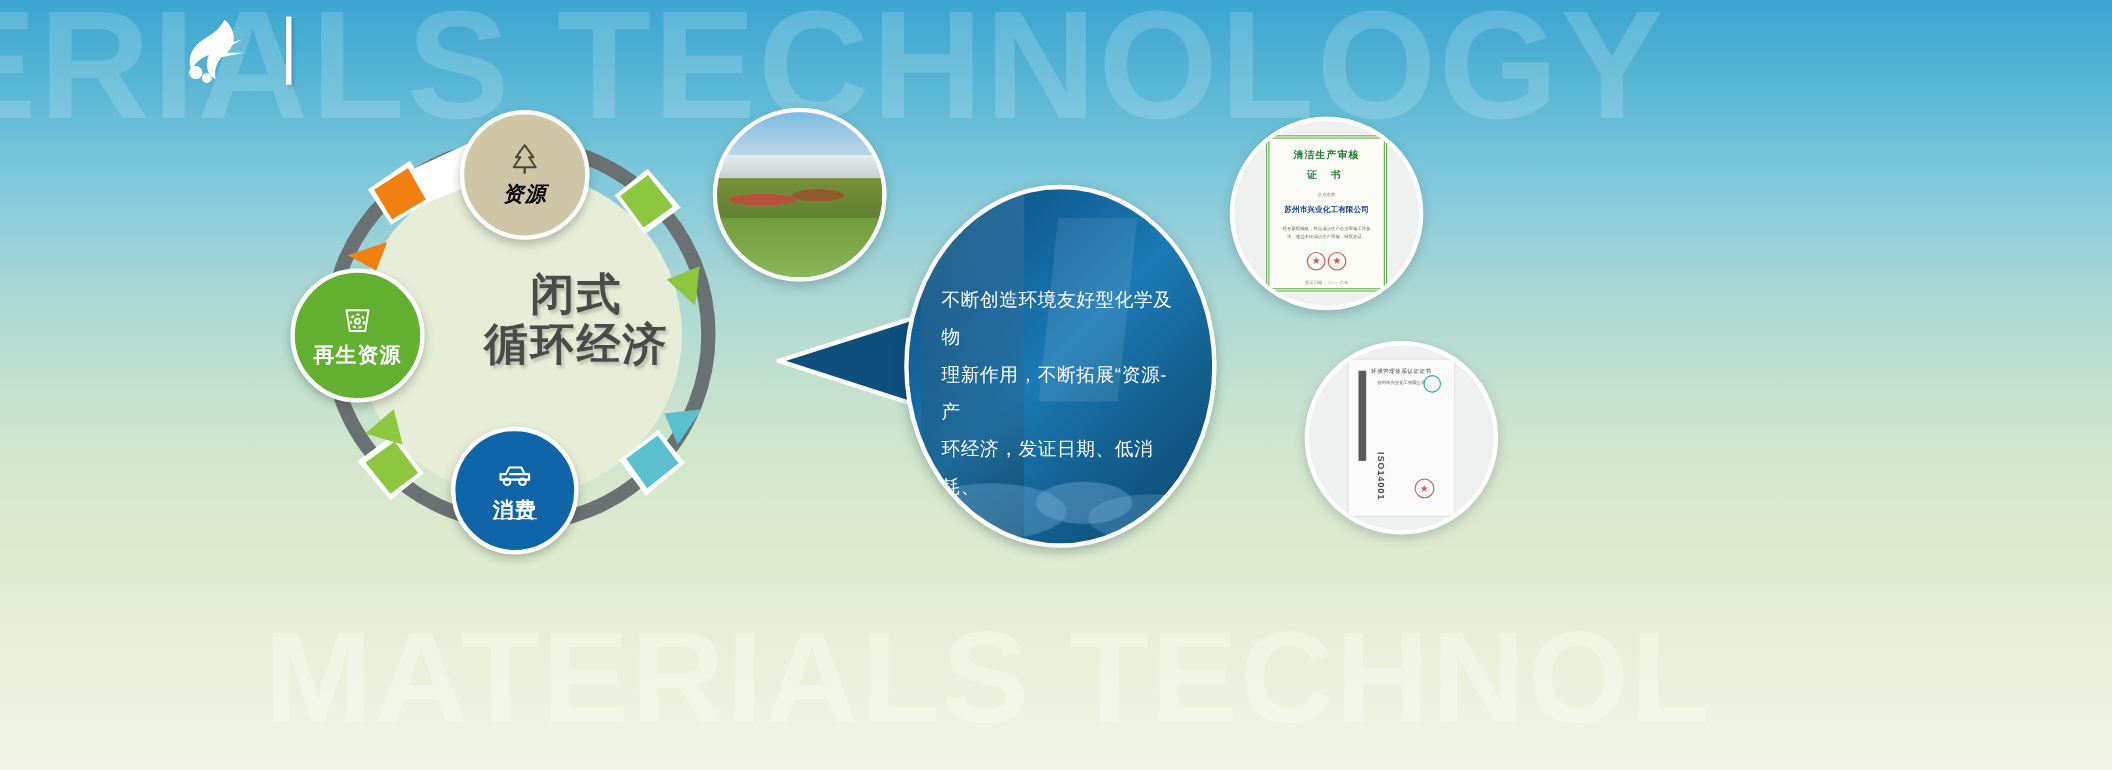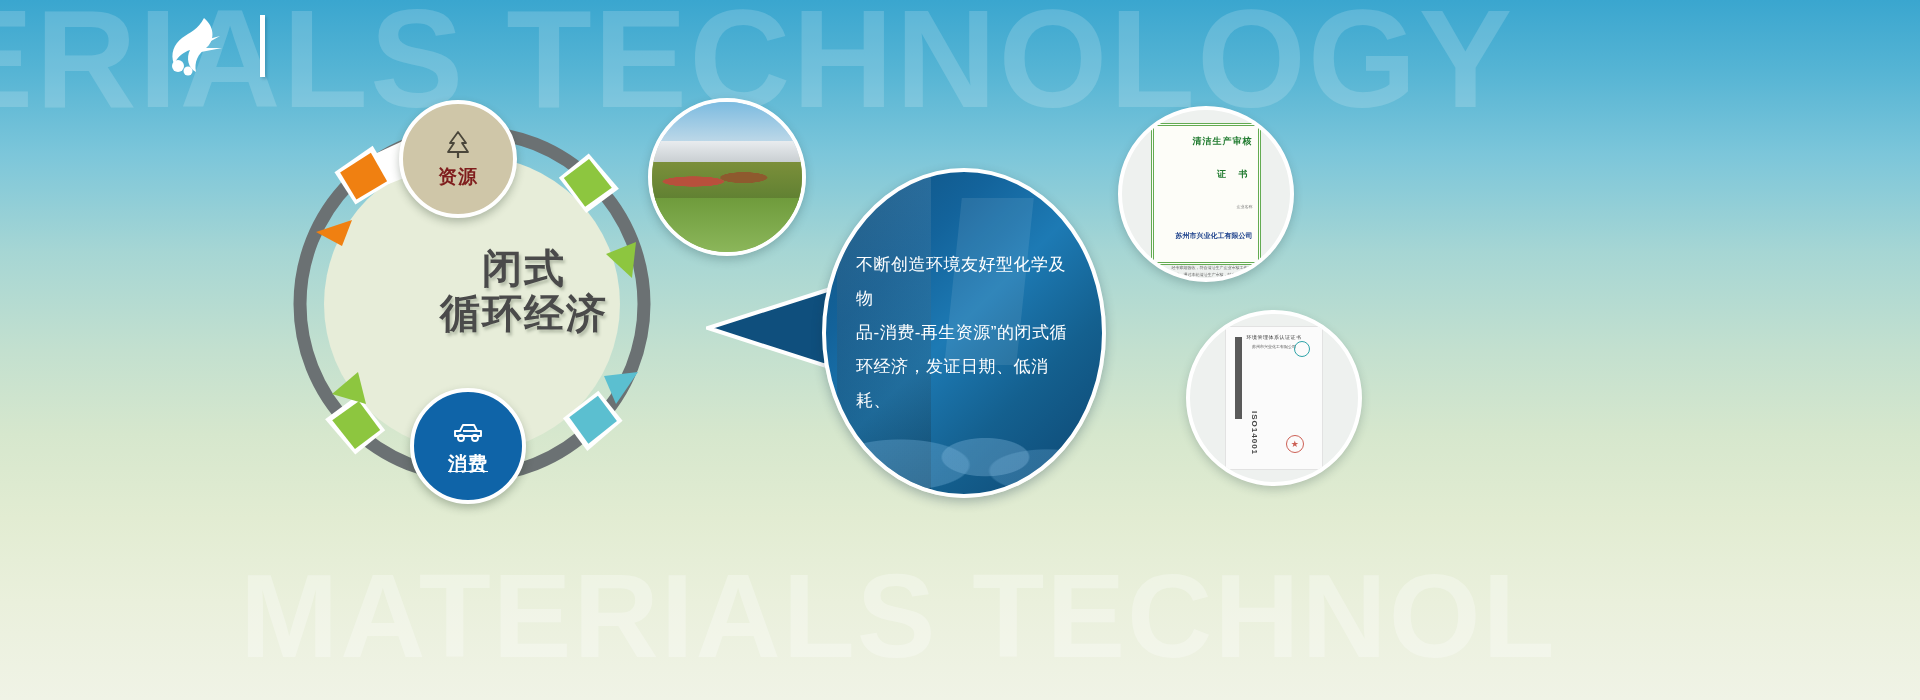--- a/index.html
+++ b/index.html
@@ -77,21 +77,21 @@
   .node {
     position:absolute; border-radius:50%;
     display:flex; flex-direction:column;
     align-items:center; justify-content:center;
     box-shadow:0 4px 9px rgba(40,60,40,0.30);
     border:4px solid #ffffff;
     color:#fff;
   }
   .node .lbl { font-size:19px; font-weight:bold; letter-spacing:1px; margin-top:2px; }
   .node .ico { width:34px; height:34px; }
-  .node-resource { width:118px; height:118px; left:127px; top:-4px; background:#cfc6a8; color:#7f1d1d; }
+  .node-resource { width:118px; height:118px; left:146px; top:-4px; background:#cfc6a8; color:#000000;font-style:italic; }
   .node-product  { width:110px; height:110px; left:269px; top:140px; background:#4e4e4e; }
   .node-consume  { width:116px; height:116px; left:138px; top:284px; background:#0f64a8;text-decoration:underline; }
   .node-recycle  { width:122px; height:122px; left:-8px; top:140px; background:#62b032; }
 
   .center-text {
     position:absolute; left:112px; top:142px; width:280px;
     text-align:center; color:#4a4a4a; font-weight:bold;
     text-shadow:2px 3px 3px rgba(120,130,110,0.45);
     line-height:1.12; letter-spacing:2px;
   }
@@ -129,40 +129,40 @@
   .bubble-body .ph1 { position:absolute; left:4%; top:0; width:34%; height:100%;
      background:linear-gradient(to bottom,rgba(255,255,255,0.10),rgba(0,0,0,0.22)); }
   .bubble-body .ph2 { position:absolute; left:46%; top:8%; width:26%; height:52%;
      background:rgba(255,255,255,0.09); transform:skewX(-6deg); }
   .bubble-body .ph3 { position:absolute; left:8%; bottom:0; width:86%; height:30%;
      background:radial-gradient(ellipse at 22% 70%, rgba(120,180,220,0.35) 0 26%, transparent 27%),
                 radial-gradient(ellipse at 58% 62%, rgba(150,200,235,0.30) 0 22%, transparent 23%),
                 radial-gradient(ellipse at 84% 76%, rgba(120,180,220,0.28) 0 20%, transparent 21%); }
   .bubble-text {
     position:absolute; left:0; top:0; width:100%; height:100%;
-    display:flex; flex-direction:column; justify-content:center;
+    display:flex; flex-direction:column; justify-content:flex-end;
     padding:34px 30px; color:#ffffff; font-size:17px; line-height:2.0;
     letter-spacing:0.5px; text-align:left;
   }
   .bubble-tail { position:absolute; left:0; top:112px; width:135px; height:90px; }
 
   
   .cert {
     position:absolute; border-radius:50%; overflow:hidden;
     border:4px solid #ffffff; box-shadow:0 4px 10px rgba(30,60,60,0.22);
     background:#eef1ef; z-index:25;
     display:flex; align-items:center; justify-content:center;
   }
   .cert-1 { left:1118px; top:106px; width:176px; height:176px; }
   .cert-2 { left:1186px; top:310px; width:176px; height:176px; }
   .cert-paper {
     background:#fdfdf8; border:3px double #63ab52;
     width:66%; height:84%; position:relative;
-    display:flex; flex-direction:column; align-items:flex-end;
-    padding:9px 6px; gap:20px;
+    display:flex; flex-direction:column; align-items:center;
+    padding:9px 6px; gap:5px;
   }
   .cert-title { font-size:9px; color:#1f7a2e; font-weight:bold; letter-spacing:1px; }
   .cert-sub   { font-size:9px; color:#1f7a2e; font-weight:bold; letter-spacing:5px; }
   .cert-small { font-size:4px; color:#777; margin-top:3px; }
   .cert-company { font-size:7px; color:#1a3f8a; font-weight:bold; margin-top:2px; }
   .cert-para { font-size:4px; color:#666; line-height:1.7; text-align:center; margin-top:4px; width:88%; }
   .cert-stamps { display:flex; gap:2px; margin-top:5px; }
   .stamp { width:17px; height:17px; border:1.4px solid #c0392b; border-radius:50%;
     display:flex; align-items:center; justify-content:center; color:#c0392b; font-size:9px; opacity:.85; }
   .cert-date { font-size:4px; color:#888; margin-top:3px; }
@@ -266,40 +266,50 @@
         <svg viewBox="0 0 34 34" width="34" height="34" fill="none" stroke="#ffffff" stroke-width="1.9" stroke-linejoin="round">
           <path d="M4 21 L4 16 L9 16 L12 10 L23 10 L26 16 L30 16 L30 21 Z"></path>
           <line x1="12" y1="16" x2="26" y2="16"></line>
           <circle cx="10" cy="23" r="3"></circle>
           <circle cx="24" cy="23" r="3"></circle>
         </svg>
       </span>
       <span class="lbl">消费</span>
     </div>
 
+    <div class="node node-recycle">
+      <span class="ico">
+        <svg viewBox="0 0 34 34" width="34" height="34" fill="none" stroke="#ffffff" stroke-width="1.8" stroke-linejoin="round">
+          <path d="M7 8 L27 8 L24 27 L10 27 Z"></path>
+          <circle cx="17" cy="18" r="6" stroke-dasharray="3 2.4"></circle>
+          <circle cx="17" cy="18" r="2.2"></circle>
+        </svg>
+      </span>
+      <span class="lbl">再生资源</span>
+    </div>
   </div>
 
   <div class="photo-circle">
     <div class="sky"></div>
     <div class="bldg"></div>
     <div class="flowers"></div>
     <div class="grass"></div>
   </div>
 
   <div class="bubble-wrap">
     <svg class="bubble-tail" viewBox="0 0 135 90">
       <path d="M134 6 L2 48 L120 86 Z" fill="#0f4f7d" stroke="#ffffff" stroke-width="4"></path>
     </svg>
     <div class="bubble-body">
       <div class="ph1"></div>
       <div class="ph2"></div>
       <div class="ph3"></div>
       <div class="bubble-text">
         <div>不断创造环境友好型化学及物</div>
-        <div>品-消费-再生资源”的闭式循</div>
+        <div>理新作用，不断拓展“资源-产</div>
         <div>环经济，发证日期、低消耗、</div>
       </div>
     </div>
   </div>
 
   <div class="cert cert-1">
     <div class="cert-paper">
       <div class="cert-title">清洁生产审核</div>
       <div class="cert-sub">证  书</div>
       <div class="cert-small">企业名称</div>

